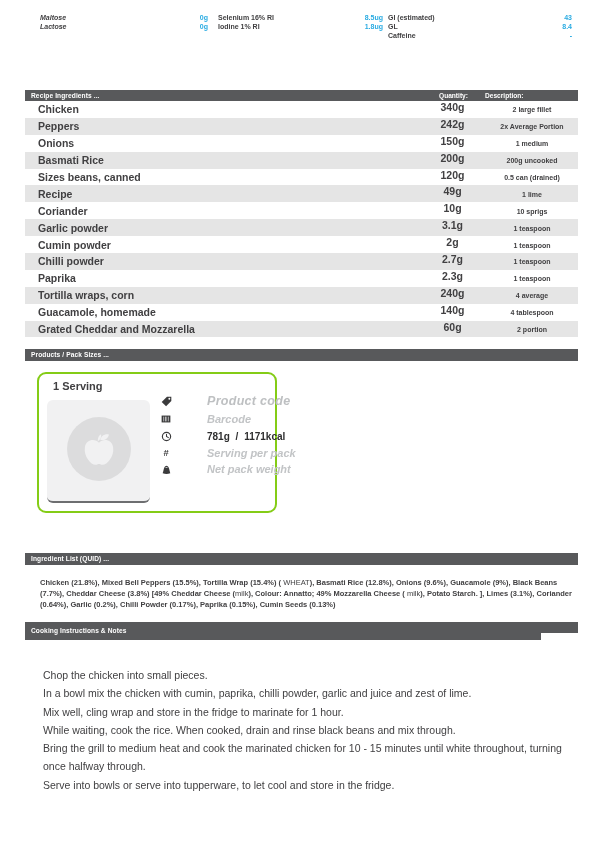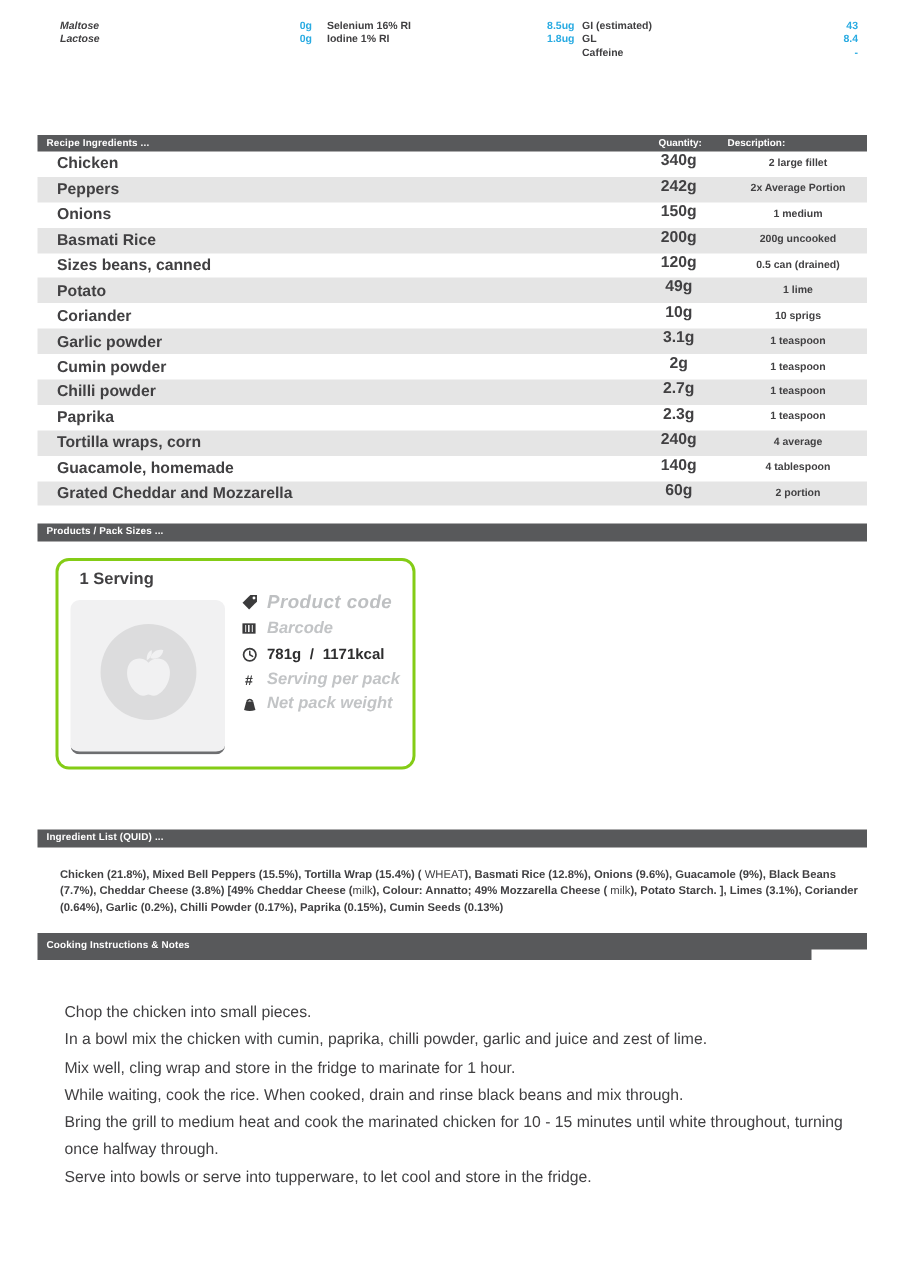--- a/index.html
+++ b/index.html
@@ -44,21 +44,21 @@
   .idesc{position:absolute;left:459px;width:96px;top:50%;transform:translateY(-50%);
          text-align:center;font-size:7px;font-weight:bold;color:#414042;}
   
   .card{position:absolute;left:37px;top:372px;width:240px;height:141px;
         border:2px solid #84cc16;border-radius:9px;background:#fff;box-sizing:border-box;}
   .card-title{position:absolute;left:14px;top:6px;font-size:11px;font-weight:bold;color:#414042;}
   .card-img{position:absolute;left:8px;top:26px;width:103px;height:103px;background:#F1F1F2;
             border-radius:6px;border-bottom:2px solid #6D6E70;box-sizing:border-box;
             display:flex;align-items:center;justify-content:center;}
   .card-info{position:absolute;left:120px;top:19px;width:112px;}
-  .iline{display:flex;align-items:center;margin-bottom:4px;}
+  .iline{display:flex;align-items:center;margin-bottom:4px;gap:29px;}
   .iline .ic{width:14px;flex:0 0 14px;display:flex;align-items:center;justify-content:center;}
   .iline .tx{margin-left:5px;white-space:nowrap;}
   .iline.l-big{height:16px;}
   .iline.l-big .tx{font-size:12.5px;font-style:italic;font-weight:bold;color:#BEC0C2;letter-spacing:.3px;}
   .iline.l-muted{height:12px;}
   .iline.l-muted .tx{font-size:11px;font-style:italic;font-weight:bold;color:#C2C4C6;}
   .iline.l-strong{height:14px;}
   .iline.l-strong .tx{font-size:10px;font-weight:bold;color:#2e2e2f;word-spacing:3px;}
   
   .quid-text{position:absolute;left:40px;top:577px;width:537px;
@@ -133,21 +133,21 @@
       <span class="iname">Basmati Rice</span>
       <span class="iqty">200g</span>
       <span class="idesc">200g uncooked</span>
     </div>
     <div class="irow">
       <span class="iname">Sizes beans, canned</span>
       <span class="iqty">120g</span>
       <span class="idesc">0.5 can (drained)</span>
     </div>
     <div class="irow alt">
-      <span class="iname">Potato</span>
+      <span class="iname">Recipe</span>
       <span class="iqty">49g</span>
       <span class="idesc">1 lime</span>
     </div>
     <div class="irow">
       <span class="iname">Coriander</span>
       <span class="iqty">10g</span>
       <span class="idesc">10 sprigs</span>
     </div>
     <div class="irow alt">
       <span class="iname">Garlic powder</span>

